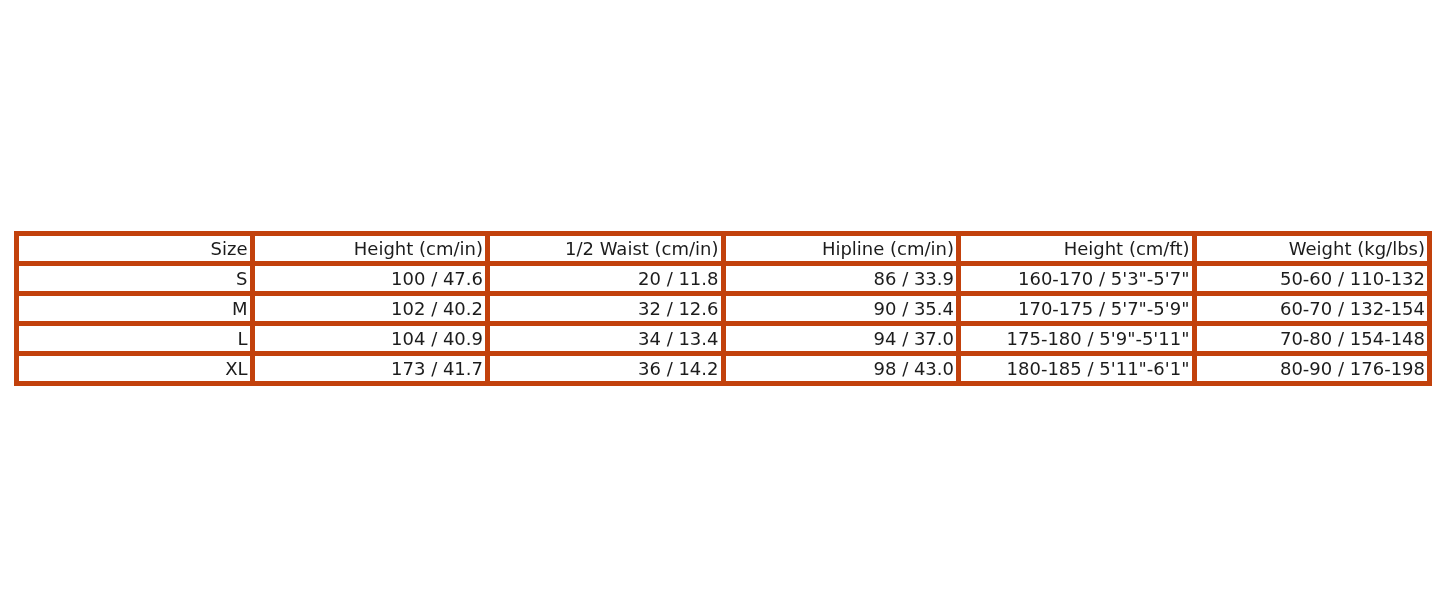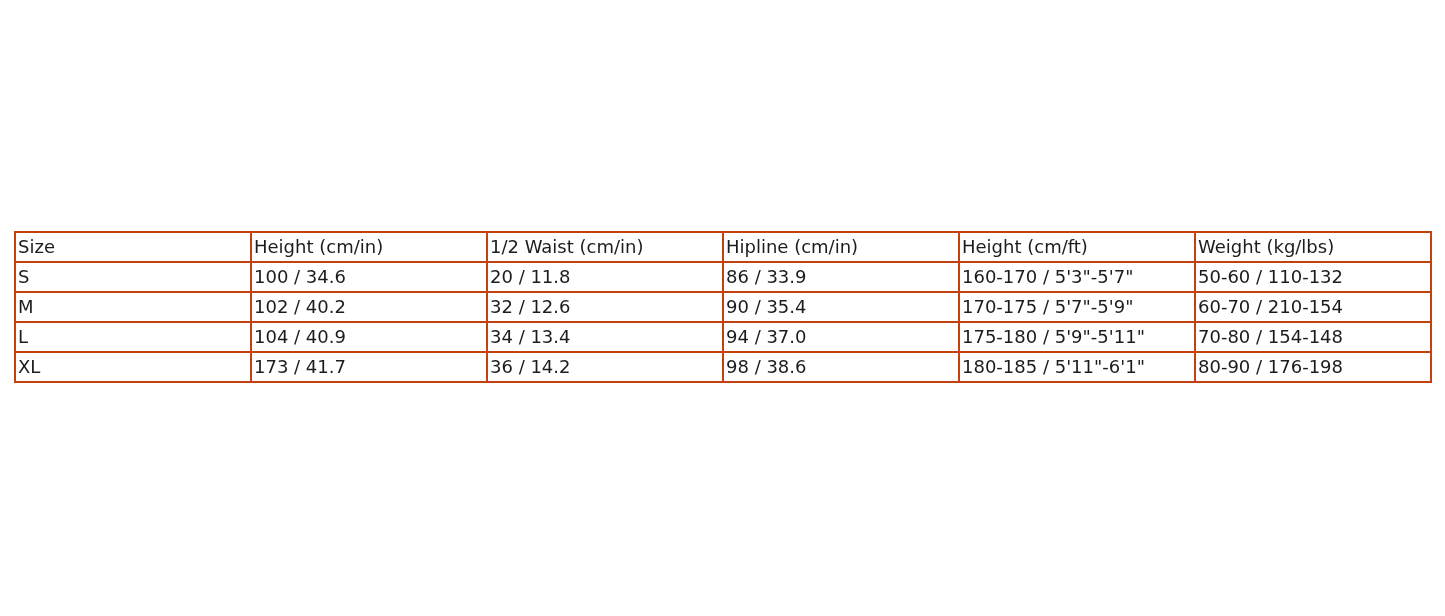--- a/index.html
+++ b/index.html
@@ -20,23 +20,23 @@
     position: absolute;
     left: 14px;
     top: 231px;
     width: 1418px;
     border-collapse: collapse;
     table-layout: fixed;
     background: #ffffff;
   }
   table.size-table th,
   table.size-table td {
-    border: 2px solid #c2410c;
+    border: 5px solid #c2410c;
     height: 30px;
-    text-align: left;
+    text-align: right;
     vertical-align: middle;
     font-size: 18px;
     line-height: 1;
     font-weight: 400;
     color: #1c1c1c;
     padding: 0 2px;
     white-space: nowrap;
     overflow: hidden;
   }
   table.size-table th {
@@ -54,45 +54,45 @@
           <th>Height (cm/in)</th>
           <th>1/2 Waist (cm/in)</th>
           <th>Hipline (cm/in)</th>
           <th>Height (cm/ft)</th>
           <th>Weight (kg/lbs)</th>
         </tr>
     </thead>
     <tbody>
         <tr>
           <td>S</td>
-          <td>100 / 34.6</td>
+          <td>100 / 47.6</td>
           <td>20 / 11.8</td>
           <td>86 / 33.9</td>
           <td>160-170 / 5'3"-5'7"</td>
           <td>50-60 / 110-132</td>
         </tr>
         <tr>
           <td>M</td>
           <td>102 / 40.2</td>
           <td>32 / 12.6</td>
           <td>90 / 35.4</td>
           <td>170-175 / 5'7"-5'9"</td>
-          <td>60-70 / 210-154</td>
+          <td>60-70 / 132-154</td>
         </tr>
         <tr>
           <td>L</td>
           <td>104 / 40.9</td>
           <td>34 / 13.4</td>
           <td>94 / 37.0</td>
           <td>175-180 / 5'9"-5'11"</td>
           <td>70-80 / 154-148</td>
         </tr>
         <tr>
           <td>XL</td>
           <td>173 / 41.7</td>
           <td>36 / 14.2</td>
-          <td>98 / 38.6</td>
+          <td>98 / 43.0</td>
           <td>180-185 / 5'11"-6'1"</td>
           <td>80-90 / 176-198</td>
         </tr>
       </tbody>
   </table>
 </div>
 
 </body></html>

